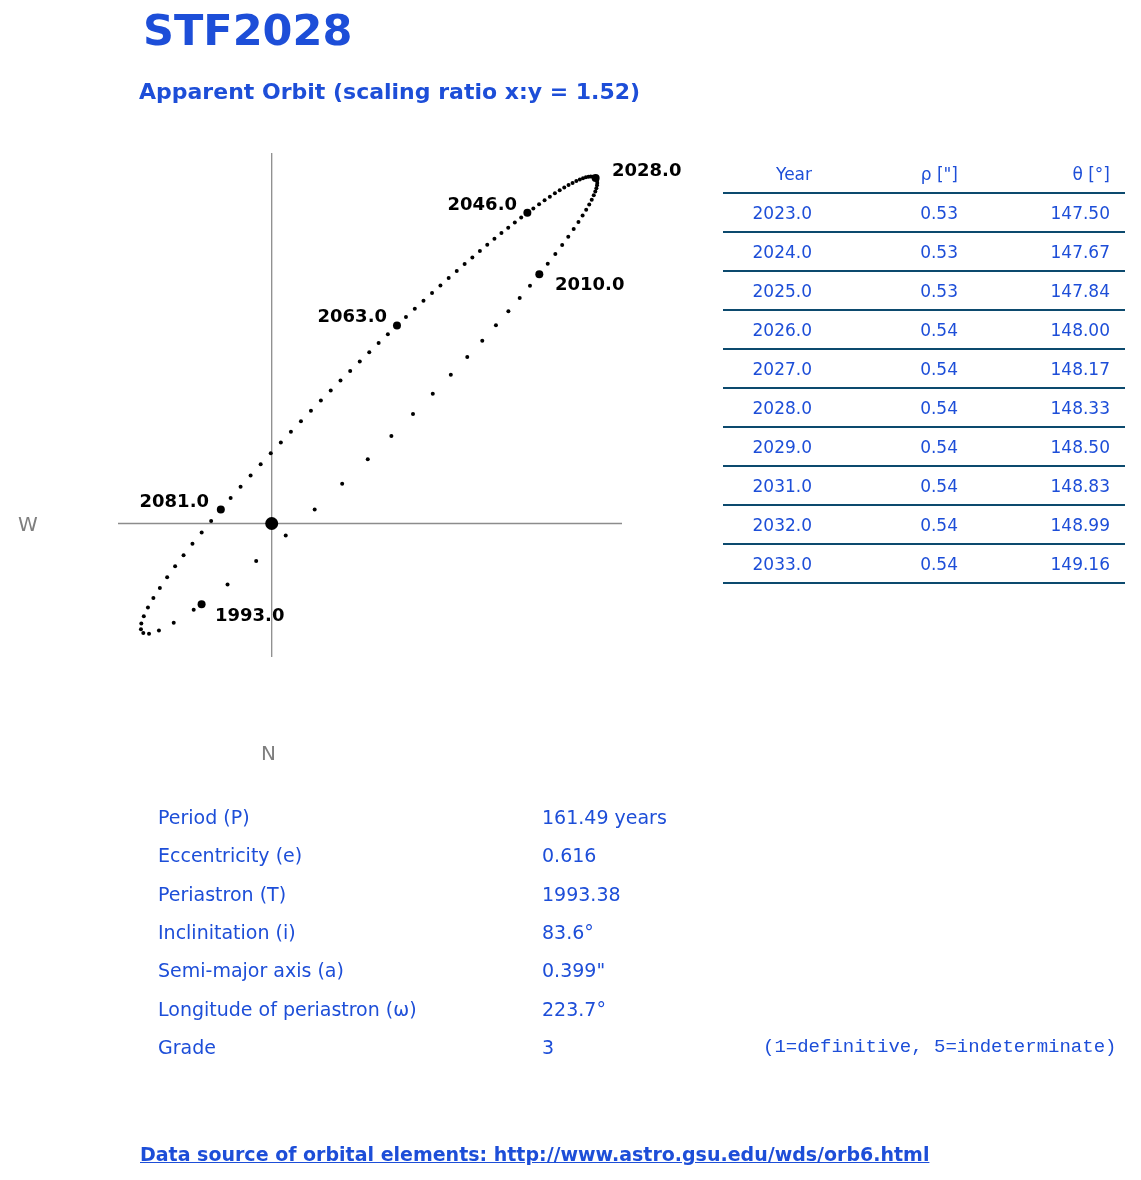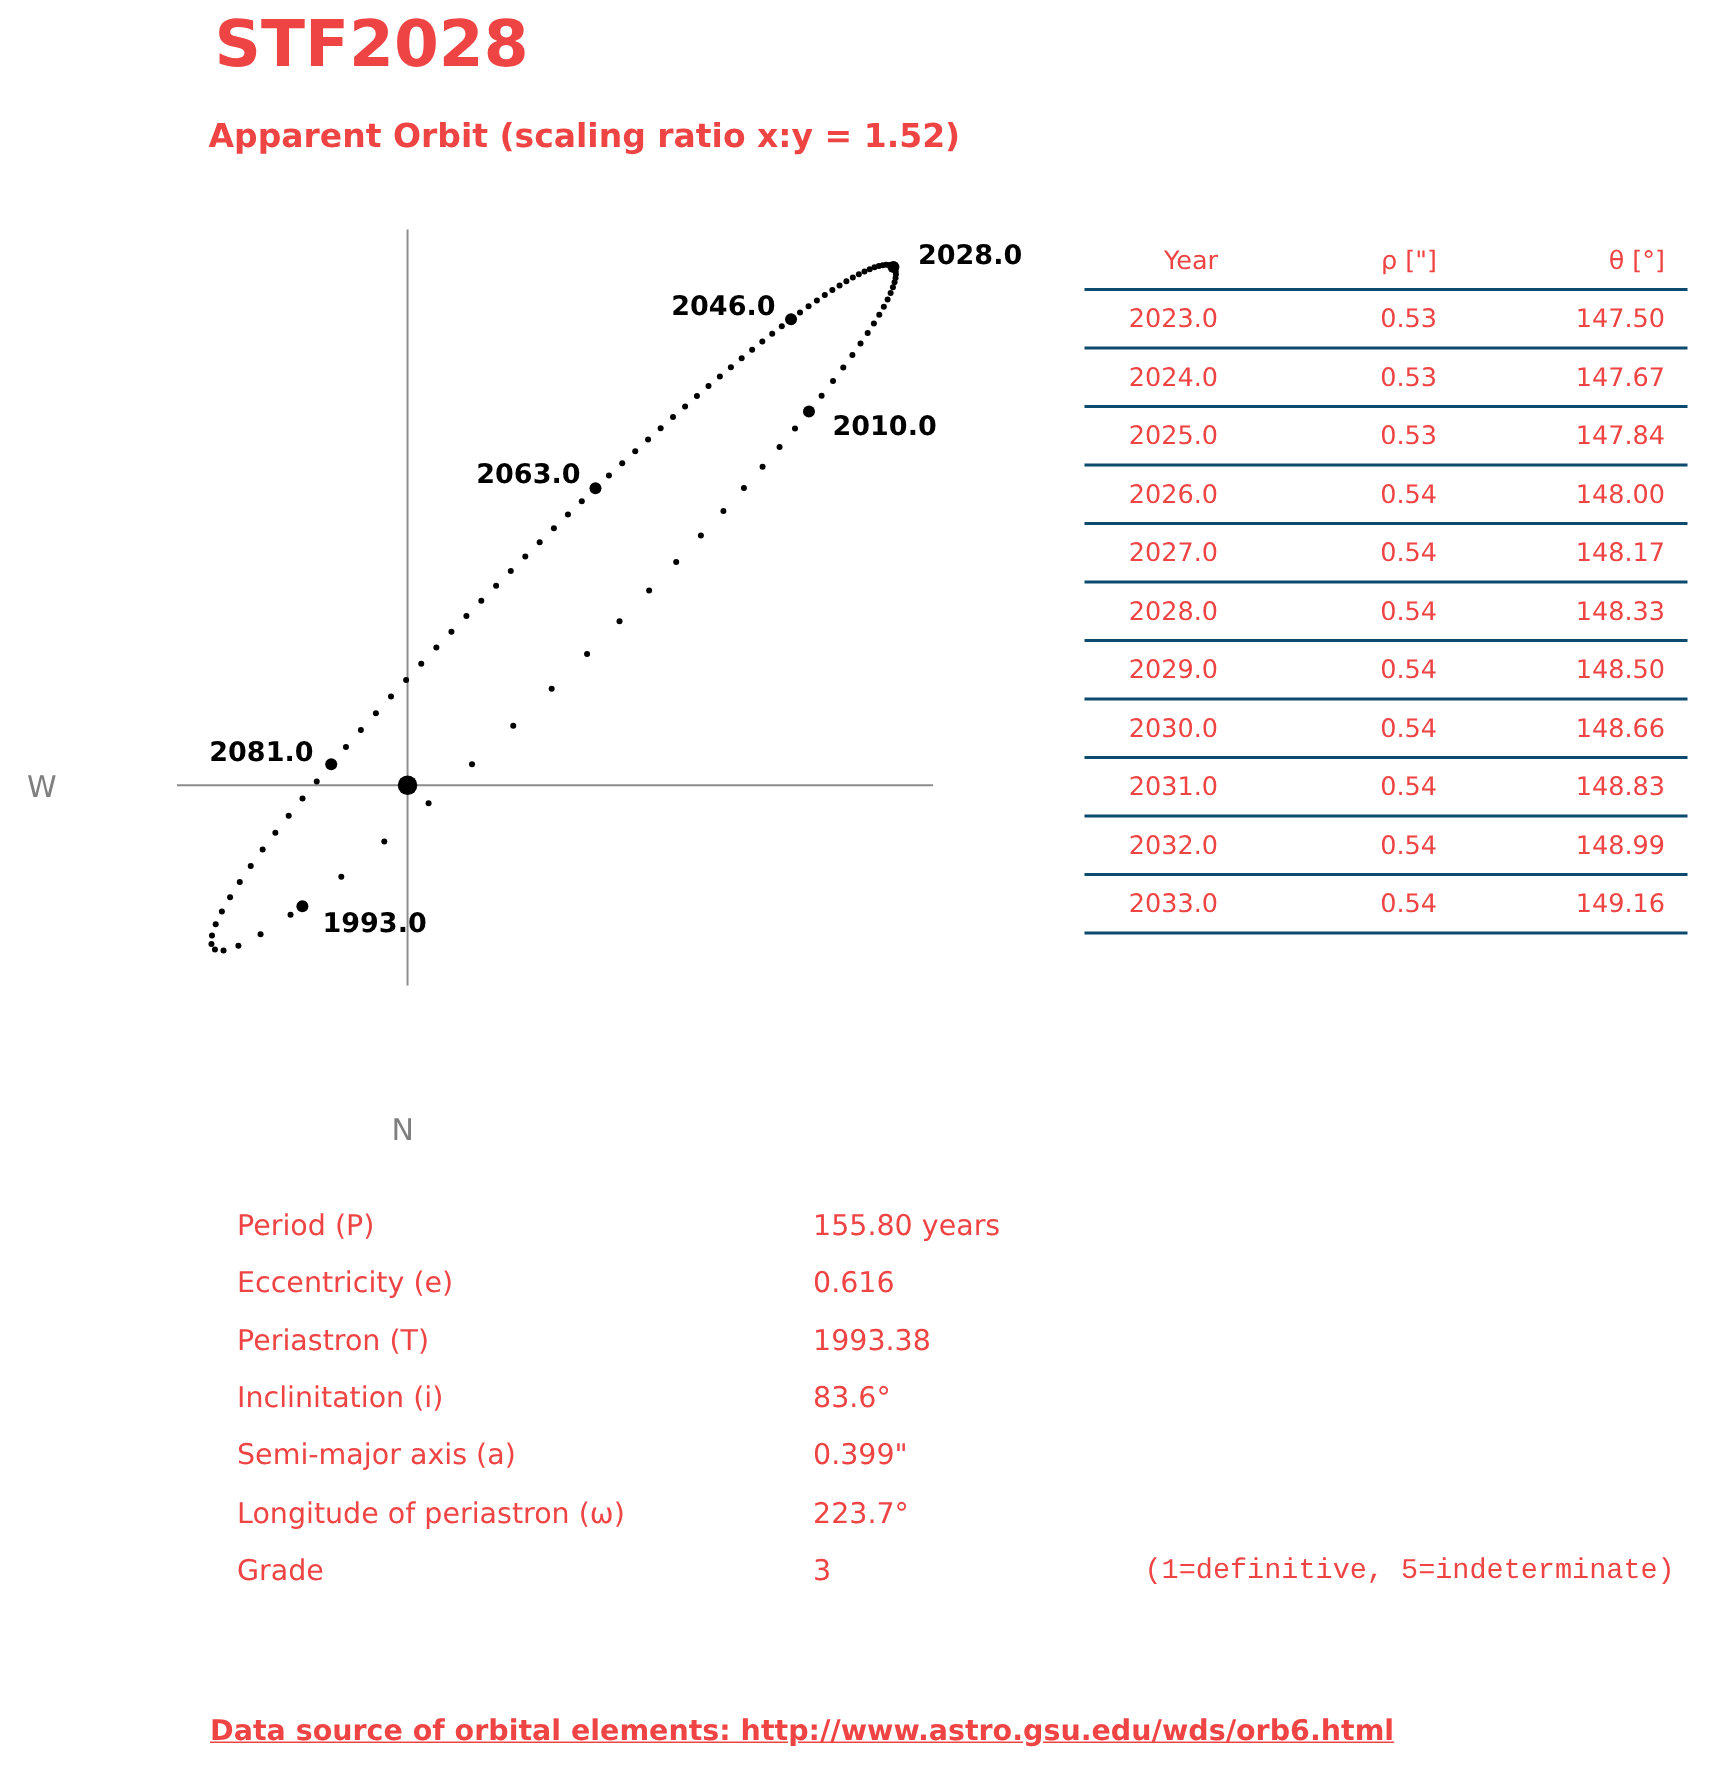--- a/index.html
+++ b/index.html
@@ -1,17 +1,17 @@
 <!DOCTYPE html>
 <html><head>
 <meta charset="utf-8">
 <style>
   html,body{margin:0;padding:0;background:#fff;}
   .page{position:relative;width:1126px;height:1180px;background:#ffffff;
-        font-family:"DejaVu Sans","Liberation Sans",sans-serif;color:#ef4444;overflow:hidden;}
+        font-family:"DejaVu Sans","Liberation Sans",sans-serif;color:#1d4ed8;overflow:hidden;}
   .title{position:absolute;left:143px;top:7px;font-size:43px;font-weight:bold;line-height:1.1;}
   .subtitle{position:absolute;left:139px;top:79px;font-size:22px;font-weight:bold;}
   #orbit-svg{position:absolute;left:0;top:0;}
   .epoch-label{font-family:"DejaVu Sans","Liberation Sans",sans-serif;font-size:18px;font-weight:bold;fill:#000;}
   .compass{font-family:"DejaVu Sans","Liberation Sans",sans-serif;font-size:20px;fill:#7f7f7f;}
   
   .eph{position:absolute;left:723px;top:156px;width:402px;border-collapse:collapse;table-layout:fixed;}
   .eph th,.eph td{font-size:17px;font-weight:normal;text-align:right;border-bottom:2px solid #0c4a6e;
                   height:37px;padding:0;white-space:nowrap;}
   .eph th{height:36px;}
@@ -201,46 +201,41 @@
           <td>2028.0</td>
           <td>0.54</td>
           <td>148.33</td>
         </tr>
       <tr>
           <td>2029.0</td>
           <td>0.54</td>
           <td>148.50</td>
         </tr>
       <tr>
-          <td>2030.0</td>
-          <td>0.54</td>
-          <td>148.66</td>
-        </tr>
-      <tr>
           <td>2031.0</td>
           <td>0.54</td>
           <td>148.83</td>
         </tr>
       <tr>
           <td>2032.0</td>
           <td>0.54</td>
           <td>148.99</td>
         </tr>
       <tr>
           <td>2033.0</td>
           <td>0.54</td>
           <td>149.16</td>
         </tr>
     </tbody>
   </table>
 
   <div class="elems">
     <div class="elem-row">
       <span class="elem-label">Period (P)</span>
-      <span class="elem-value">155.80 years</span>
+      <span class="elem-value">161.49 years</span>
     </div>
     <div class="elem-row">
       <span class="elem-label">Eccentricity (e)</span>
       <span class="elem-value">0.616</span>
     </div>
     <div class="elem-row">
       <span class="elem-label">Periastron (T)</span>
       <span class="elem-value">1993.38</span>
     </div>
     <div class="elem-row">

